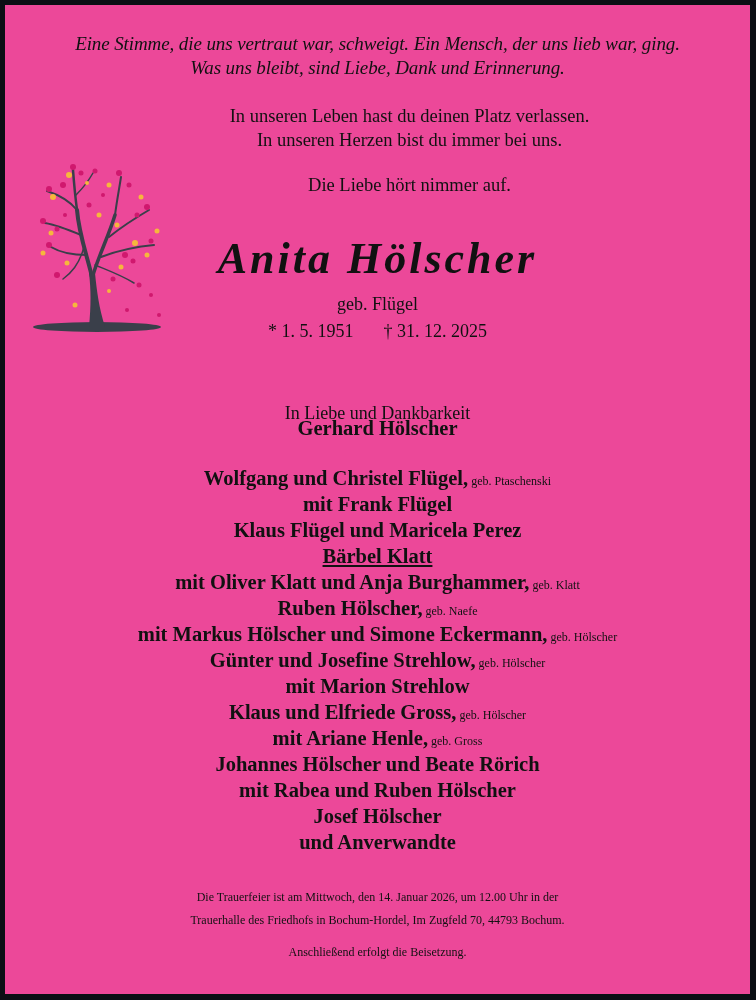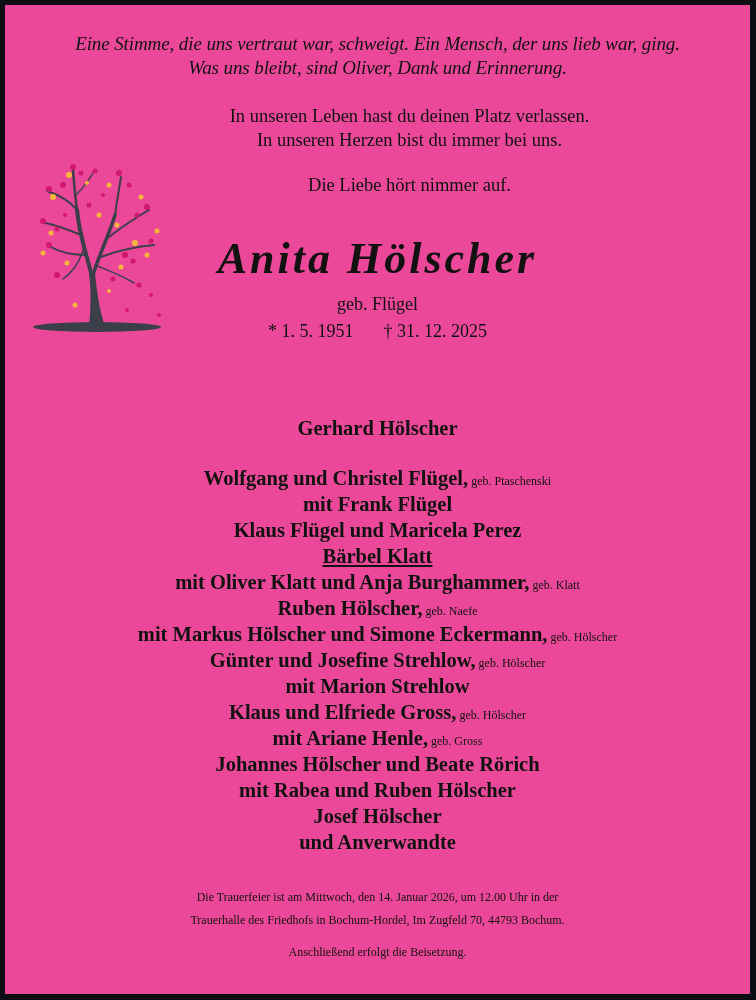--- a/index.html
+++ b/index.html
@@ -38,21 +38,21 @@
       left: 24px; top: 150px;
       width: 140px; height: 180px;
     }
   </style>
 </head>
 <body>
 
 <div class="page">
 
   <div class="line quote" style="top:28px;">Eine Stimme, die uns vertraut war, schweigt. Ein Mensch, der uns lieb war, ging.</div>
-  <div class="line quote" style="top:52px;">Was uns bleibt, sind Oliver, Dank und Erinnerung.</div>
+  <div class="line quote" style="top:52px;">Was uns bleibt, sind Liebe, Dank und Erinnerung.</div>
 
   <div class="line verse" style="top:101px;">In unseren Leben hast du deinen Platz verlassen.</div>
   <div class="line verse" style="top:125px;">In unseren Herzen bist du immer bei uns.</div>
   <div class="line verse" style="top:170px;">Die Liebe hört nimmer auf.</div>
 
   <svg class="tree" viewBox="0 0 140 180">
     <ellipse cx="68" cy="172" rx="64" ry="5" fill="#3a3f4a"></ellipse>
     <path d="M60 172 C62 150 62 135 60 118 L66 118 C68 138 70 152 76 172 Z" fill="#3a3f4a"></path>
     <g stroke="#3a3f4a" fill="none" stroke-linecap="round">
       <path d="M63 122 C58 100 50 80 48 55" stroke-width="4"></path>
@@ -113,20 +113,21 @@
       <circle cx="46" cy="150" r="2.5"></circle>
     </g>
   </svg>
 
   <div class="line name" style="top:228px;">Anita Hölscher</div>
   <div class="line small" style="top:289px;">geb. Flügel</div>
   <div class="line small" style="top:316px;">
     <span>* 1. 5. 1951</span><span style="display:inline-block;width:30px;"></span><span>† 31. 12. 2025</span>
   </div>
 
+  <div class="line small" style="top:398px;">In Liebe und Dankbarkeit</div>
 
   <div>
     <div class="line mourner" style="top:412px;"><span>Gerhard Hölscher</span><span class="nee"></span></div>
     <div class="line mourner" style="top:462px;"><span>Wolfgang und Christel Flügel,</span><span class="nee"> geb. Ptaschenski</span></div>
     <div class="line mourner" style="top:488px;"><span>mit Frank Flügel</span><span class="nee"></span></div>
     <div class="line mourner" style="top:514px;"><span>Klaus Flügel und Maricela Perez</span><span class="nee"></span></div>
     <div class="line mourner" style="top:540px;text-decoration:underline;"><span>Bärbel Klatt</span><span class="nee"></span></div>
     <div class="line mourner" style="top:566px;"><span>mit Oliver Klatt und Anja Burghammer,</span><span class="nee"> geb. Klatt</span></div>
     <div class="line mourner" style="top:592px;"><span>Ruben Hölscher,</span><span class="nee"> geb. Naefe</span></div>
     <div class="line mourner" style="top:618px;"><span>mit Markus Hölscher und Simone Eckermann,</span><span class="nee"> geb. Hölscher</span></div>

